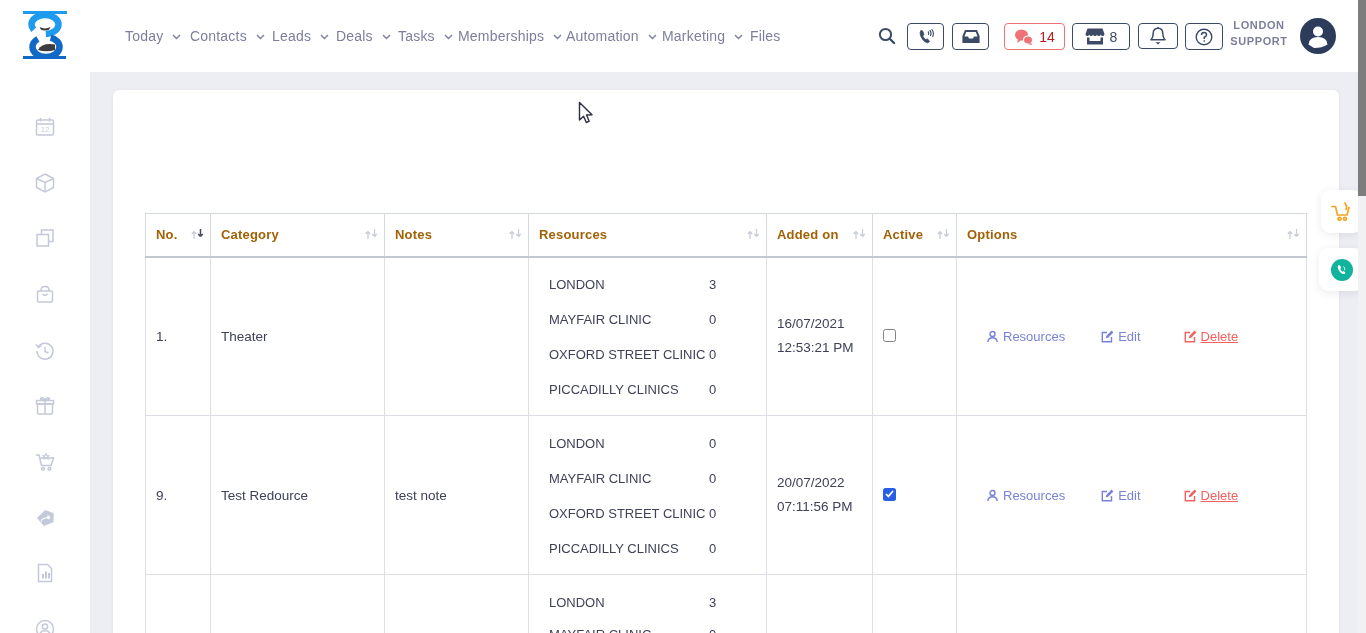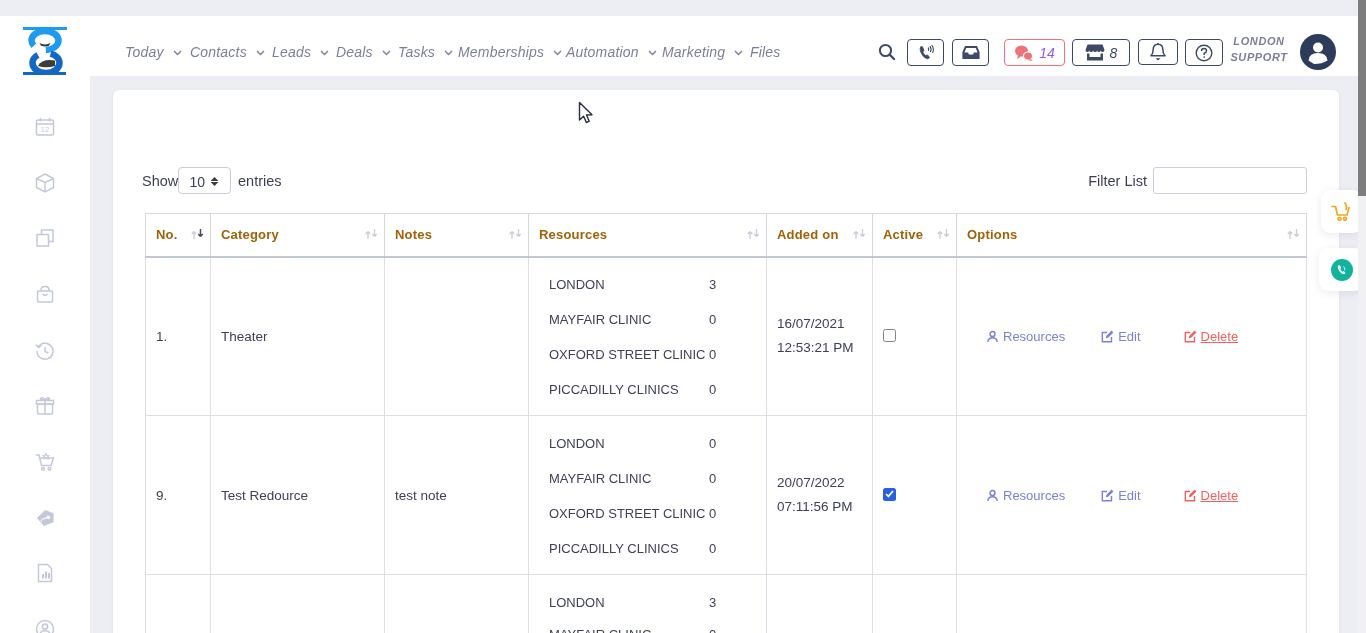--- a/index.html
+++ b/index.html
@@ -1,18 +1,18 @@
 <!DOCTYPE html>
 <html><head>
 <meta charset="utf-8">
 <style>
 * { margin:0; padding:0; box-sizing:border-box; }
 html,body { width:1366px; height:633px; overflow:hidden; }
 body { font-family:"Liberation Sans", sans-serif; background:#edeef4; position:relative; }
-#navbar { position:absolute; left:0; top:16px; width:1358px; height:60px; background:#fff; z-index:5;font-style:italic; }
+#navbar { position:absolute; left:0; top:0; width:1358px; height:72px; background:#fff; z-index:5; }
 #sidebar { position:absolute; left:0; top:72px; width:90px; height:561px; background:#fff; z-index:4; }
 .navitem { position:absolute; top:28px; font-size:14px; color:#7c7e9d; letter-spacing:0.2px; white-space:nowrap; }
 .navitem svg { margin-left:5px; vertical-align:1px; }
 .iconbtn { position:absolute; top:23px; height:27px; border:1px solid #3c4a67; border-radius:4px; background:#fff; display:flex; align-items:center; justify-content:center; gap:5px; }
 .iconbtn .cnt { font-size:13px; color:#3c4a67; font-weight:bold; }
 #card { position:absolute; left:113px; top:90px; width:1226px; height:700px; background:#fff; border-radius:6px; box-shadow:0 1px 4px rgba(40,40,70,0.06); z-index:3; }
 #cardhead { position:absolute; left:0; top:0; width:100%; height:51px; border-bottom:1px solid #e4e6ee; }
 #cardtitle { position:absolute; left:39px; top:18px; font-size:14.7px; color:#3f4156; letter-spacing:0.3px; }
 #addnew { position:absolute; left:1131px; top:12px; width:81px; height:28px; background:#17a78b; border-radius:4px; color:#fff; font-size:13px; font-weight:bold; text-align:center; line-height:28px; letter-spacing:0.2px; }
 #showrow { position:absolute; left:32px; top:77px; width:1161px; height:27px; }
@@ -92,21 +92,21 @@
       <path d="M3 1 L15 1 L17.6 7 L17.6 14 L0.4 14 L0.4 7 Z M2.5 7.5 L6 7.5 L7 9.5 L11 9.5 L12 7.5 L15.5 7.5 L13.8 3 L4.2 3 Z" fill="#3c4a67" fill-rule="evenodd"></path>
     </svg>
   </div>
   <div class="iconbtn" style="left:1004px;width:61px;border-color:#ef7277">
     <svg width="20" height="16" viewBox="0 0 20 16">
       <ellipse cx="7.5" cy="6" rx="6.5" ry="5.5" fill="#ef7277"></ellipse>
       <path d="M4 10.5 L3 14 L7 11.5 Z" fill="#ef7277"></path>
       <ellipse cx="14" cy="11" rx="4.6" ry="4" fill="#ef7277" stroke="#fff" stroke-width="1.2"></ellipse>
       <path d="M17 14 L18.5 16 L13.5 15 Z" fill="#ef7277"></path>
     </svg>
-    <span class="cnt" style="color:#8b5cf6;font-weight:normal;font-size:14px">14</span>
+    <span class="cnt" style="color:#b91c1c;font-weight:normal;font-size:14px">14</span>
   </div>
   <div class="iconbtn" style="left:1072px;width:58px">
     <svg width="20" height="17" viewBox="0 0 20 17">
       <path d="M2.5 0.5 L17.5 0.5 L19.5 6 Q19.5 8 17.8 8 Q16 8 15.8 6.4 Q15.5 8 13.9 8 Q12.2 8 12 6.4 Q11.8 8 10 8 Q8.2 8 8 6.4 Q7.8 8 6.1 8 Q4.5 8 4.2 6.4 Q4 8 2.2 8 Q0.5 8 0.5 6 Z" fill="#3c4a67"></path>
       <path d="M2 9.5 L4.5 9.5 L4.5 13 L15.5 13 L15.5 9.5 L18 9.5 L18 16.5 L2 16.5 Z" fill="#3c4a67"></path>
     </svg>
     <span class="cnt" style="font-weight:normal;font-size:14px">8</span>
   </div>
   <div class="iconbtn" style="left:1138px;width:40px;height:26px">
     <svg width="16" height="18" viewBox="0 0 16 18">
@@ -178,33 +178,20 @@
     <rect x="11" y="9.5" width="2" height="7" fill="#c4c9d9" stroke="none"></rect>
     <rect x="14" y="11" width="2" height="5.5" fill="#c4c9d9" stroke="none"></rect>
   </svg>
   <svg class="sideicon" style="top:546px" width="22" height="22" viewBox="0 0 22 22" stroke="#c4c9d9" fill="none" stroke-width="1.5">
     <circle cx="11" cy="11" r="8.5"></circle>
     <circle cx="11" cy="8.5" r="2.6"></circle>
     <path d="M5.5 17.5 Q6 12.8 11 12.8 Q16 12.8 16.5 17.5"></path>
   </svg>
 </div>
 <div id="card">
-  <div id="showrow">
-    <span class="lbl" style="position:absolute;left:-3px;top:6px">Show</span>
-    <div id="showsel">
-      <span style="position:absolute;left:11px;top:5.5px;font-size:14px;color:#3c3e54">10</span>
-      <svg style="position:absolute;right:11px;top:9px" width="9" height="9" viewBox="0 0 9 9">
-        <path d="M4.5 0 L8.4 3.9 L0.6 3.9 Z" fill="#3c3c3c"></path>
-        <path d="M4.5 9 L8.4 5.1 L0.6 5.1 Z" fill="#3c3c3c"></path>
-      </svg>
-    </div>
-    <span class="lbl" style="position:absolute;left:93px;top:6px">entries</span>
-    <span class="lbl" id="filterlbl">Filter List</span>
-    <div id="filterinp"></div>
-  </div>
   <table>
     <colgroup>
       <col style="width:65px">
         <col style="width:174px">
         <col style="width:144px">
         <col style="width:238px">
         <col style="width:106px">
         <col style="width:84px">
         <col style="width:350px">
     </colgroup>

